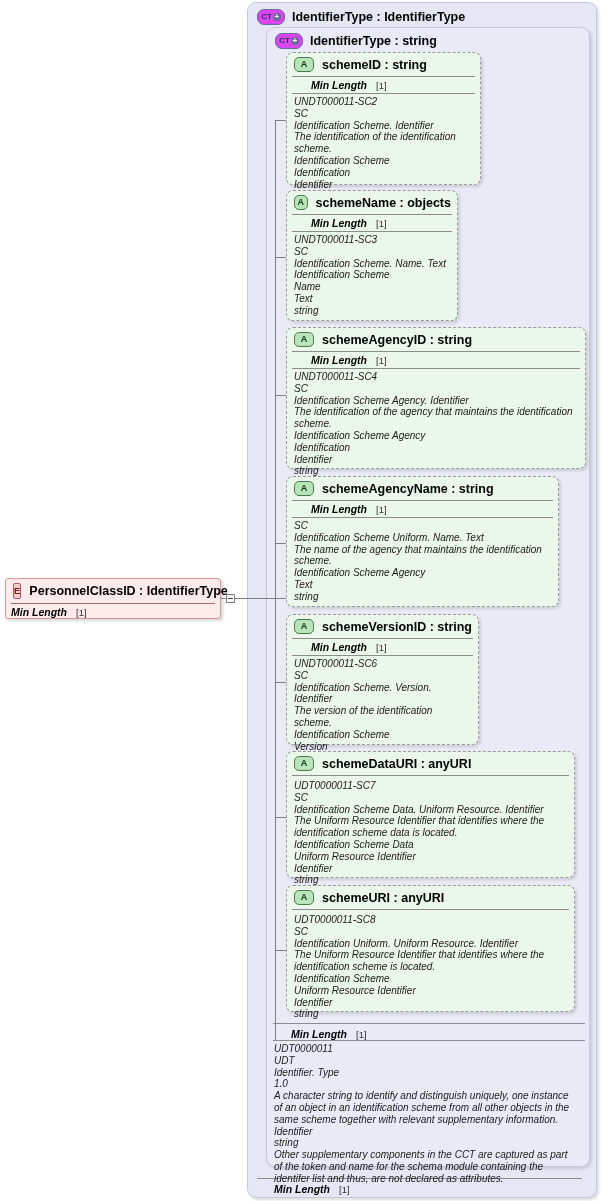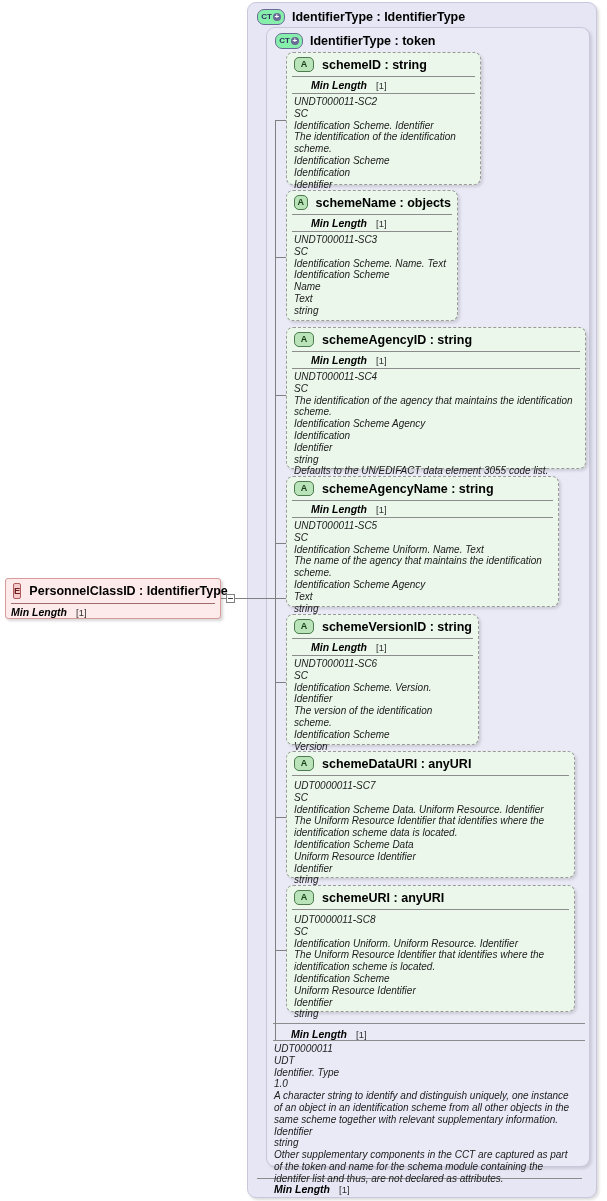--- a/index.html
+++ b/index.html
@@ -44,21 +44,21 @@
     color: #000;
     white-space: nowrap;
   }
   .ct-badge {
     display: inline-flex;
     align-items: center;
     justify-content: center;
     width: 26px; height: 14px;
     border: 1px solid #6a6a96;
     border-radius: 7px;
-    background: #86efac;
+    background: #d946ef;
     font-size: 8px;
     font-weight: bold;
     letter-spacing: 0px;
     color: #31315e;
     font-family: "Liberation Sans", sans-serif;
     line-height: 1;
     position: relative;
   }
   .ct-badge .plus {
     display: inline-block;
@@ -199,21 +199,21 @@
     <span class="card">[1]</span>
   </div>
 </div>
 
 <div class="abs ct-inner" style="left:266px; top:27px; width:324px; height:1140px;">
   <div class="ct-head abs" style="left:8px; top:5px;">
     <span class="ct-badge">
       <span>CT</span>
         <span class="plus">+</span>
     </span>
-    <span>IdentifierType : token</span>
+    <span>IdentifierType : string</span>
   </div>
 
   <div class="abs" style="left:6px; top:995px; width:312px; height:1px; background:#8c8c8c;"></div>
   <div class="minlen-row abs" style="left:0px; top:998px;">
     <span>Min Length</span>
     <span class="card">[1]</span>
   </div>
   <div class="abs" style="left:6px; top:1012px; width:312px; height:1px; background:#8c8c8c;"></div>
   <div class="doc abs" id="inner-doc" style="left:0px; top:1013px; width:318px;">
       <div>UDT0000011</div>
@@ -300,20 +300,21 @@
   </div>
   <div class="rule"></div>
   <div class="minlen-row">
     <span>Min Length</span>
     <span class="card">[1]</span>
   </div>
   <div class="rule"></div>
   <div class="doc">
       <div>UNDT000011-SC4</div>
       <div>SC</div>
+      <div>Identification Scheme Agency. Identifier</div>
       <div>The identification of the agency that maintains the identification scheme.</div>
       <div>Identification Scheme Agency</div>
       <div>Identification</div>
       <div>Identifier</div>
       <div>string</div>
       <div>Defaults to the UN/EDIFACT data element 3055 code list.</div>
     </div>
 </div>
 
 <div class="wire hline" style="left:275px; top:543px; width:11px; height:1px;"></div>
@@ -322,21 +323,20 @@
     <span class="a-badge">A</span>
     <span>schemeAgencyName : string</span>
   </div>
   <div class="rule"></div>
   <div class="minlen-row">
     <span>Min Length</span>
     <span class="card">[1]</span>
   </div>
   <div class="rule"></div>
   <div class="doc">
-      <div>UNDT000011-SC5</div>
       <div>SC</div>
       <div>Identification Scheme Uniform. Name. Text</div>
       <div>The name of the agency that maintains the identification scheme.</div>
       <div>Identification Scheme Agency</div>
       <div>Text</div>
       <div>string</div>
     </div>
 </div>
 
 <div class="wire hline" style="left:275px; top:682px; width:11px; height:1px;"></div>

